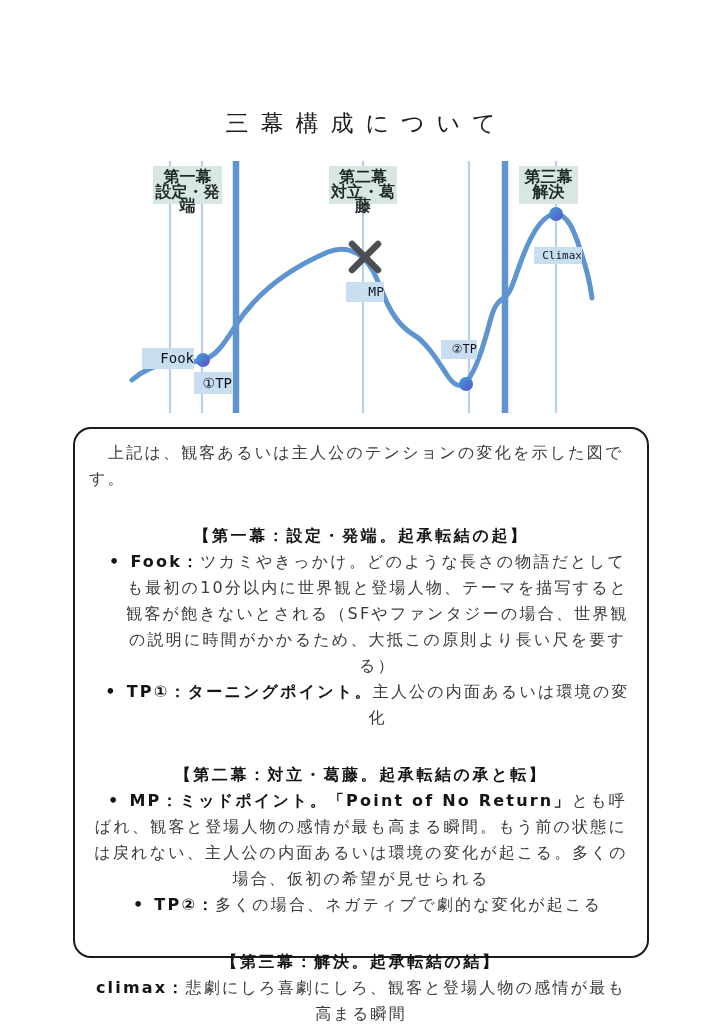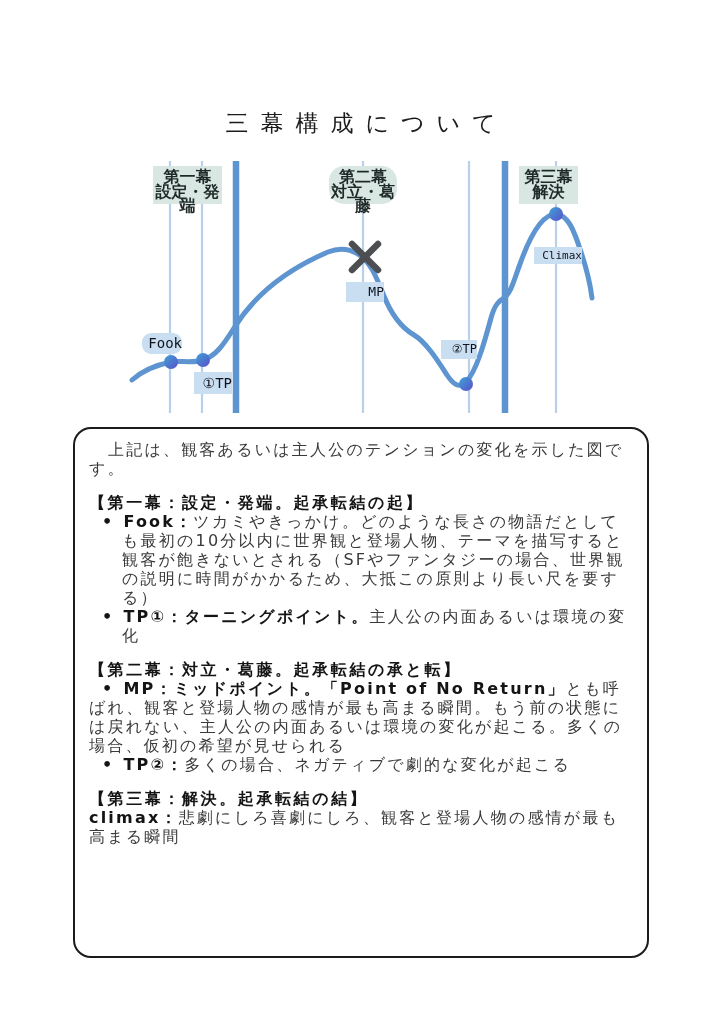--- a/index.html
+++ b/index.html
@@ -20,24 +20,24 @@
     box-sizing:border-box;
   }
   .dlabel {
     position:absolute; background:#cadef2; color:#10131c; text-align:right;
     font-family:"DejaVu Sans Mono", monospace;
   }
   .notes {
     position:absolute; left:73px; top:427px; width:576px; height:531px;
     box-sizing:border-box; border:2.5px solid #1b1b1b; border-radius:18px;
     padding:9px 14px 8px 14px;
-    font-size:16px; line-height:19px; letter-spacing:2.2px; color:#3a3a3a;
+    font-size:16px; line-height:26px; letter-spacing:2.2px; color:#3a3a3a;
   }
   .intro { margin:2px 0 0 0; text-indent:19px; }
-  .sec { margin-top:15px; }
+  .sec { margin-top:31px;text-align:center; }
   .hd { font-weight:bold; color:#141414; letter-spacing:2.6px; }
   .b { font-weight:bold; color:#141414; }
   .bullet { margin-right:9px; }
   .hang { padding-left:33px; text-indent:-20px; }
   .flush { text-indent:13px; }
   .plain { text-indent:0; }
 </style>
 </head>
 <body>
 
@@ -94,30 +94,30 @@
         <circle cx="83" cy="202" r="7"></circle>
         <circle cx="346" cy="226" r="7"></circle>
         <circle cx="436" cy="56" r="7"></circle>
       </g>
     </svg>
 
     <div class="act-box" style="left:33px; top:8px; width:69px; height:38px;">
       <div>第一幕</div>
       <div>設定・発端</div>
     </div>
-    <div class="act-box" style="left:209px; top:8px; width:68px; height:38px;border-radius:15px;">
+    <div class="act-box" style="left:209px; top:8px; width:68px; height:38px;">
       <div>第二幕</div>
       <div>対立・葛藤</div>
     </div>
     <div class="act-box" style="left:399px; top:8px; width:59px; height:38px;">
       <div>第三幕</div>
       <div>解決</div>
     </div>
 
-    <div class="dlabel" style="left:22px; top:175px; width:40px; height:21px; font-size:14px; line-height:21px;border-radius:9px;">Fook</div>
+    <div class="dlabel" style="left:22px; top:190px; width:52px; height:21px; font-size:14px; line-height:21px;">Fook</div>
     <div class="dlabel" style="left:74px; top:214px; width:38px; height:22px; font-size:14px; line-height:22px;">①TP</div>
     <div class="dlabel" style="left:226px; top:124px; width:38px; height:20px; font-size:13px; line-height:20px;">MP</div>
     <div class="dlabel" style="left:321px; top:182px; width:36px; height:19px; font-size:12px; line-height:19px;">②TP</div>
     <div class="dlabel" style="left:414px; top:89px; width:48px; height:17px; font-size:11px; line-height:17px;">Climax</div>
   </div>
 
   <div class="notes">
     <p class="intro">上記は、観客あるいは主人公のテンションの変化を示した図です。</p>
 
     <div class="sec">

